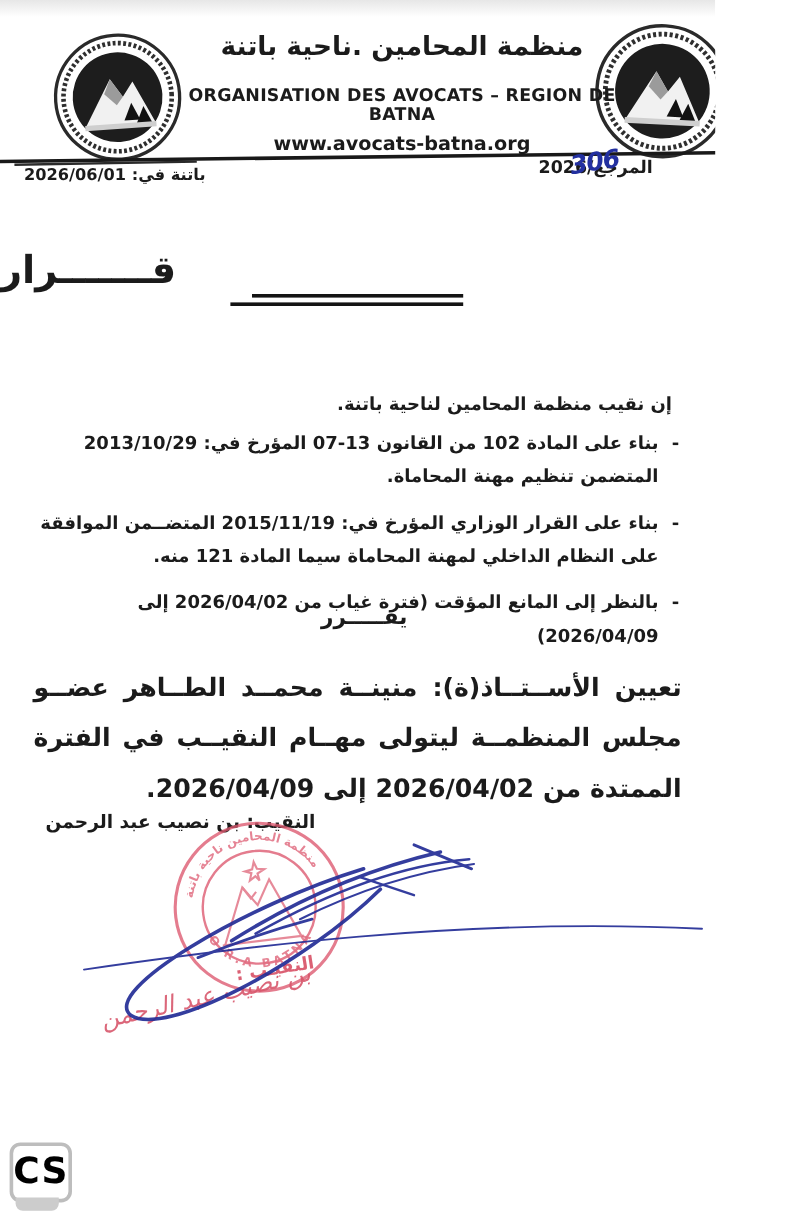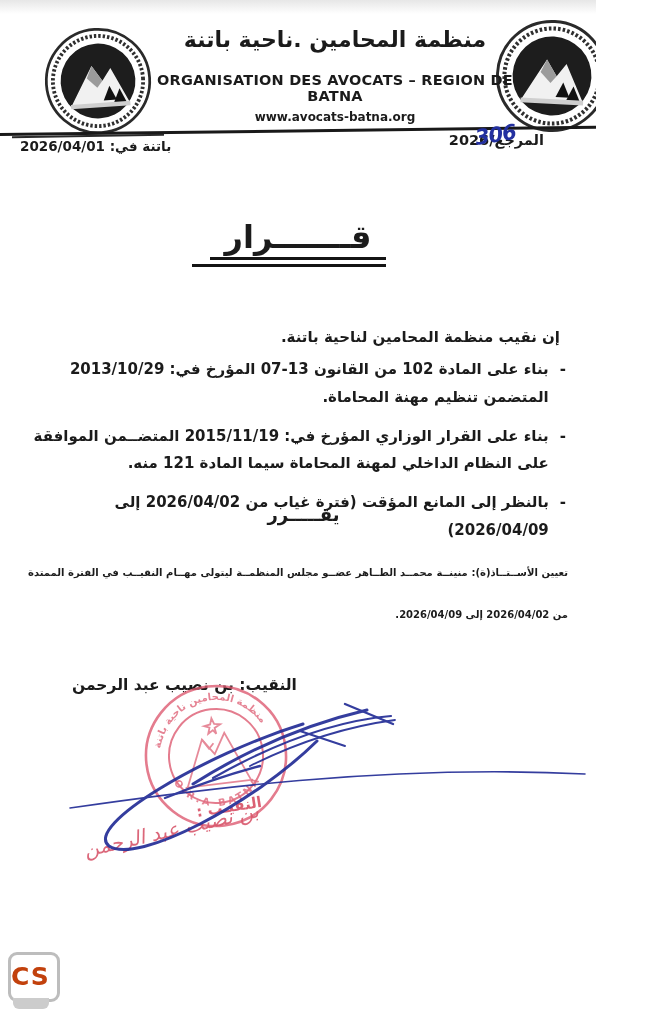--- a/index.html
+++ b/index.html
@@ -10,54 +10,54 @@
   .scan-top-shade{position:absolute;top:0;left:0;right:0;height:14px;
     background:linear-gradient(#dcdcdc,#ffffff);opacity:.7;}
   
   .logo{position:absolute;}
   .logo.left{left:42px;top:26px;width:112px;height:110px;transform:rotate(-4deg);}
   .logo.right{left:492px;top:18px;width:120px;height:116px;transform:rotate(3deg);}
   .header-text{position:absolute;left:145px;top:26px;width:380px;text-align:center;}
   .org-ar{font-size:22px;font-weight:bold;direction:rtl;line-height:1.3;}
   .org-fr{font-size:14.5px;font-weight:bold;letter-spacing:.2px;margin-top:17px;}
   .addr{font-size:10.5px;font-weight:bold;direction:rtl;margin-top:9px;white-space:nowrap;}
-  .site{font-size:12px;font-weight:bold;margin-top:6px;}
+  .site{font-size:16px;font-weight:bold;margin-top:6px;}
   .rule-main{position:absolute;top:129px;left:-6px;width:672px;height:3px;background:#191919;transform:rotate(-0.7deg);}
   .rule-short{position:absolute;top:135px;left:12px;width:152px;height:2px;background:#2a2a2a;transform:rotate(-1deg);}
   
   .ref-right{position:absolute;top:132px;right:52px;font-size:14.5px;font-weight:bold;direction:rtl;}
   .ref-handwritten{position:absolute;top:-9px;left:26px;color:#2330a0;font-size:21px;font-style:italic;
      font-weight:bold;transform:rotate(-9deg);letter-spacing:-1px;}
   .date-left{position:absolute;top:138px;left:20px;font-size:13.5px;font-weight:bold;direction:rtl;}
   
-  .title-wrap{position:absolute;top:218px;left:0;right:0;text-align:center;}
+  .title-wrap{position:absolute;top:206px;left:0;right:0;}
   .title-word{display:inline-block;font-size:32px;font-weight:bold;direction:rtl;}
   .title-u1{height:3px;background:#141414;width:176px;margin:1px auto 0;}
   .title-u2{height:2.5px;background:#141414;width:194px;margin:4px auto 0;transform:translateX(-9px);}
   
   .intro{position:absolute;top:328px;right:36px;font-size:15px;font-weight:bold;direction:rtl;}
   .bullets{position:absolute;top:356px;right:30px;left:28px;direction:rtl;list-style:none;margin:0;padding:0;}
   .bullets li{display:flex;gap:11px;font-size:15px;font-weight:bold;line-height:1.85;margin-bottom:11px;}
   .bullets .dash{flex:0 0 auto;}
   .decide-heading{position:absolute;top:504px;left:0;right:0;text-align:center;
      font-size:18px;font-weight:bold;direction:rtl;letter-spacing:.5px;padding-left:11px;}
   .decision{position:absolute;top:552px;right:28px;left:28px;direction:rtl;text-align:justify;
-     font-size:10px;font-weight:bold;line-height:42px;margin:0;}
+     font-size:21px;font-weight:bold;line-height:42px;margin:0;}
   
-  .sig-name{position:absolute;top:676px;left:38px;font-size:15.5px;font-weight:bold;direction:rtl;margin-left:34px;}
+  .sig-name{position:absolute;top:676px;left:38px;font-size:15.5px;font-weight:bold;direction:rtl;}
   .stamp{position:absolute;left:136px;top:676px;width:160px;height:160px;transform:rotate(-7deg);opacity:.88;}
   .stamp-sub1{position:absolute;left:196px;top:798px;font-size:15px;font-weight:bold;direction:rtl;
      color:#d85066;transform:rotate(-9deg);letter-spacing:2px;opacity:.9;}
   .stamp-sub2{position:absolute;left:82px;top:818px;font-size:20px;direction:rtl;color:#d8576c;
      transform:rotate(-13deg);letter-spacing:1px;opacity:.9;font-style:italic;}
   .ink-signature{position:absolute;left:45px;top:686px;width:552px;height:190px;}
   
   .footer{position:absolute;left:0;right:0;top:946px;height:66px;background:#fff;}
   .cs-badge{position:absolute;left:8px;top:6px;width:46px;height:44px;border:3px solid #bdbdbd;
-     border-radius:9px;color:#c2410c;font-size:25px;font-weight:bold;line-height:44px;
+     border-radius:9px;color:#000000;font-size:30px;font-weight:bold;text-align:center;line-height:44px;
      letter-spacing:1px;}
   .cs-badge-tab{position:absolute;left:13px;top:52px;width:36px;height:11px;background:#cccccc;
      border-radius:0 0 6px 6px;}
   .cs-text{position:absolute;left:66px;top:8px;font-size:35px;color:#c6c6c6;letter-spacing:.5px;}
 </style>
 </head>
 <body>
 
 <div class="page">
   <div class="scan-top-shade"></div>
@@ -93,21 +93,21 @@
     <div class="site">www.avocats-batna.org</div>
   </div>
 
   <div class="rule-main"></div>
   <div class="rule-short"></div>
 
   <div class="ref-right">
     <span>المرجع/2026</span>
     <span class="ref-handwritten">306</span>
   </div>
-  <div class="date-left">باتنة في: 2026/04/01</div>
+  <div class="date-left">باتنة في: 2026/06/01</div>
 
   <div class="title-wrap">
     <span class="title-word">قـــــــرار</span>
     <div class="title-u1"></div>
     <div class="title-u2"></div>
   </div>
 
   <div class="intro">إن نقيب منظمة المحامين لناحية باتنة.</div>
 
   <ul class="bullets">

